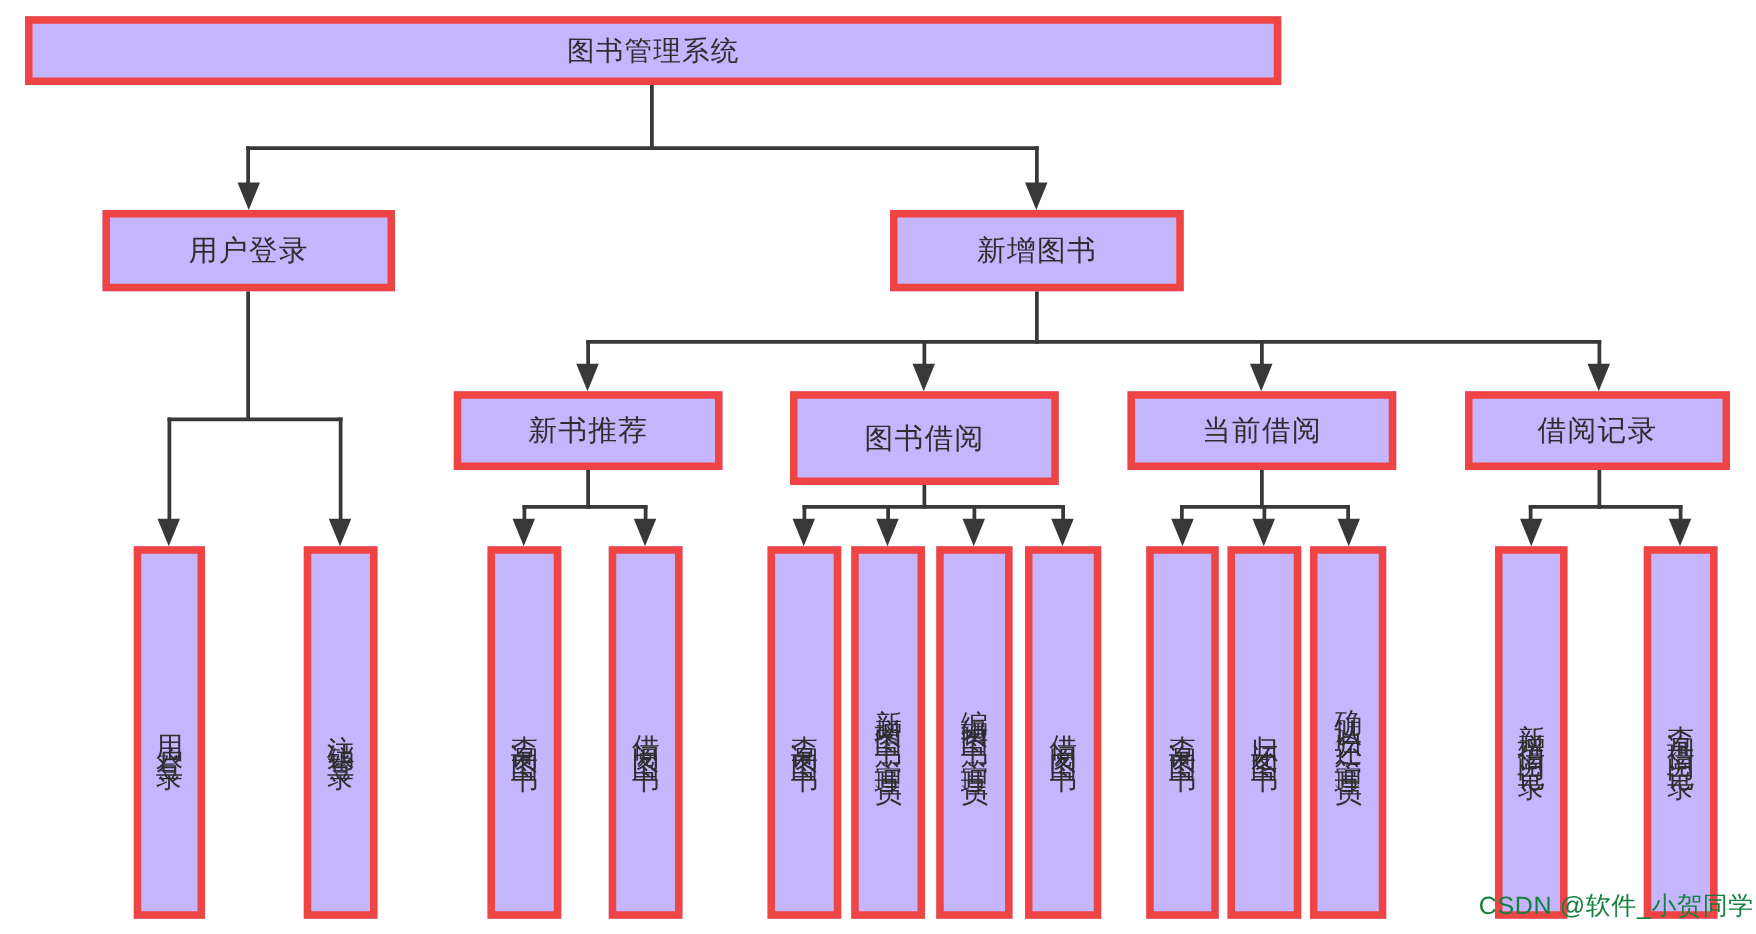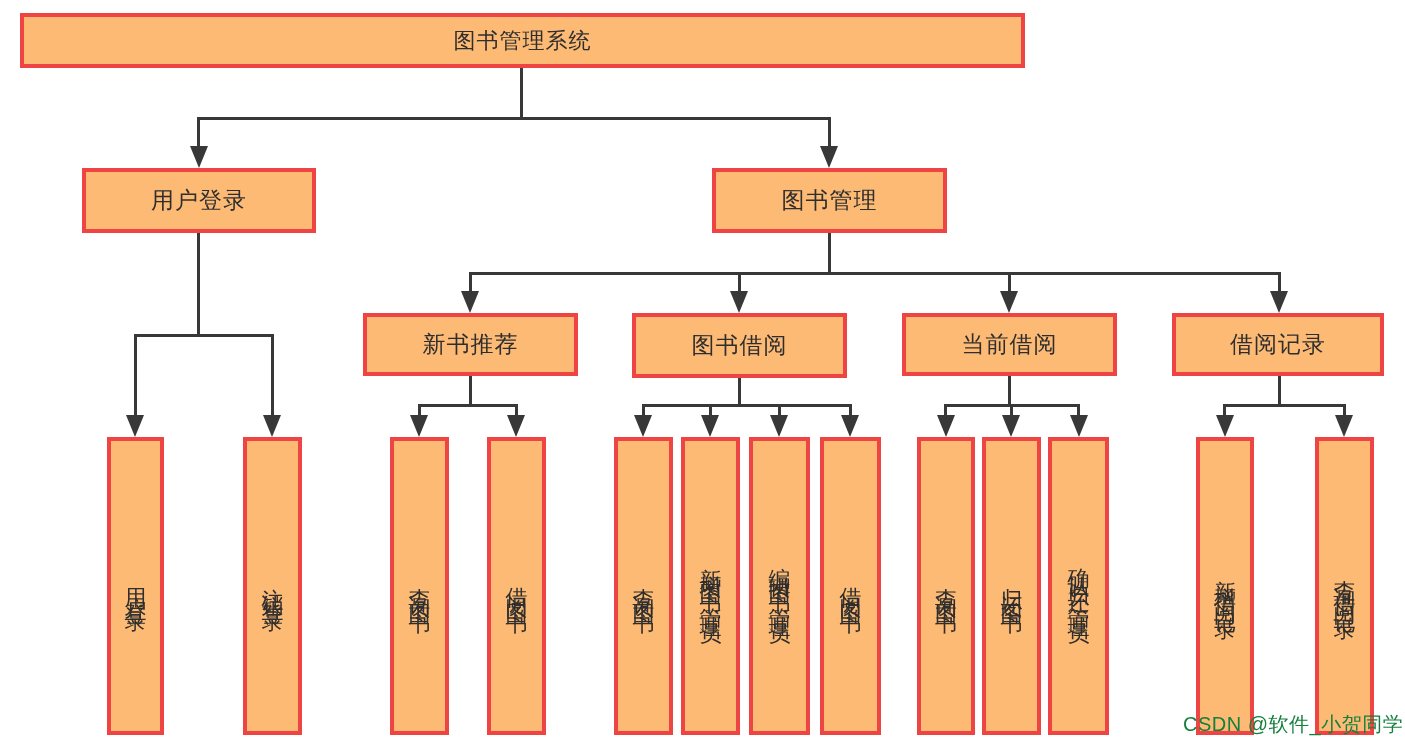--- a/index.html
+++ b/index.html
@@ -5,22 +5,22 @@
   html,body { margin:0; padding:0; background:#ffffff; }
   .canvas {
     position:relative;
     width:1405px; height:747px;
     background:#ffffff;
     font-family:"Liberation Sans", sans-serif;
     overflow:hidden;
   }
   .box {
     position:absolute;
-    background:#fdba74;
-    border:4px solid #ef4444;
+    background:#c4b5fd;
+    border:6px solid #ef4444;
     box-sizing:border-box;
     display:flex; align-items:center; justify-content:center;
     color:#2e2e2e;
     z-index:2;
   }
   .lv1 { font-size:22px; letter-spacing:1px; }
   .lv2 { font-size:23px; letter-spacing:1px; }
   .lv3 { font-size:23px; letter-spacing:1px; }
   .leaf span {
     writing-mode:vertical-rl;
@@ -57,21 +57,21 @@
   <div class="hline" style="left:197px; top:117px; width:634px;"></div>
   <div class="vline" style="left:197px; top:117px; height:31px;"></div>
   <div class="arrowhead" style="left:190px; top:146px;"></div>
   <div class="vline" style="left:828px; top:117px; height:31px;"></div>
   <div class="arrowhead" style="left:820px; top:146px;"></div>
 
   <div class="box lv2" style="left:82px; top:168px; width:234px; height:65px;">
     <span>用户登录</span>
   </div>
   <div class="box lv2" style="left:712px; top:168px; width:235px; height:65px;">
-    <span>图书管理</span>
+    <span>新增图书</span>
   </div>
 
   <div class="vline" style="left:197px; top:233px; height:103px;"></div>
   <div class="hline" style="left:134px; top:334px; width:140px;"></div>
   <div class="vline" style="left:134px; top:334px; height:83px;"></div>
   <div class="arrowhead" style="left:126px; top:415px;"></div>
   <div class="vline" style="left:271px; top:334px; height:83px;"></div>
   <div class="arrowhead" style="left:263px; top:415px;"></div>
 
   <div class="vline" style="left:828px; top:233px; height:42px;"></div>
@@ -81,21 +81,21 @@
   <div class="vline" style="left:738px; top:272px; height:21px;"></div>
   <div class="arrowhead" style="left:730px; top:291px;"></div>
   <div class="vline" style="left:1008px; top:272px; height:21px;"></div>
   <div class="arrowhead" style="left:1000px; top:291px;"></div>
   <div class="vline" style="left:1278px; top:272px; height:21px;"></div>
   <div class="arrowhead" style="left:1270px; top:291px;"></div>
 
   <div class="box lv3" style="left:363px; top:313px; width:215px; height:63px;text-align:center;">
     <span>新书推荐</span>
   </div>
-  <div class="box lv3" style="left:632px; top:313px; width:215px; height:65px;">
+  <div class="box lv3" style="left:632px; top:313px; width:215px; height:75px;">
     <span>图书借阅</span>
   </div>
   <div class="box lv3" style="left:902px; top:313px; width:215px; height:63px;text-align:center;">
     <span>当前借阅</span>
   </div>
   <div class="box lv3" style="left:1172px; top:313px; width:212px; height:63px;">
     <span>借阅记录</span>
   </div>
 
   <div class="vline" style="left:469px; top:376px; height:31px;"></div>

